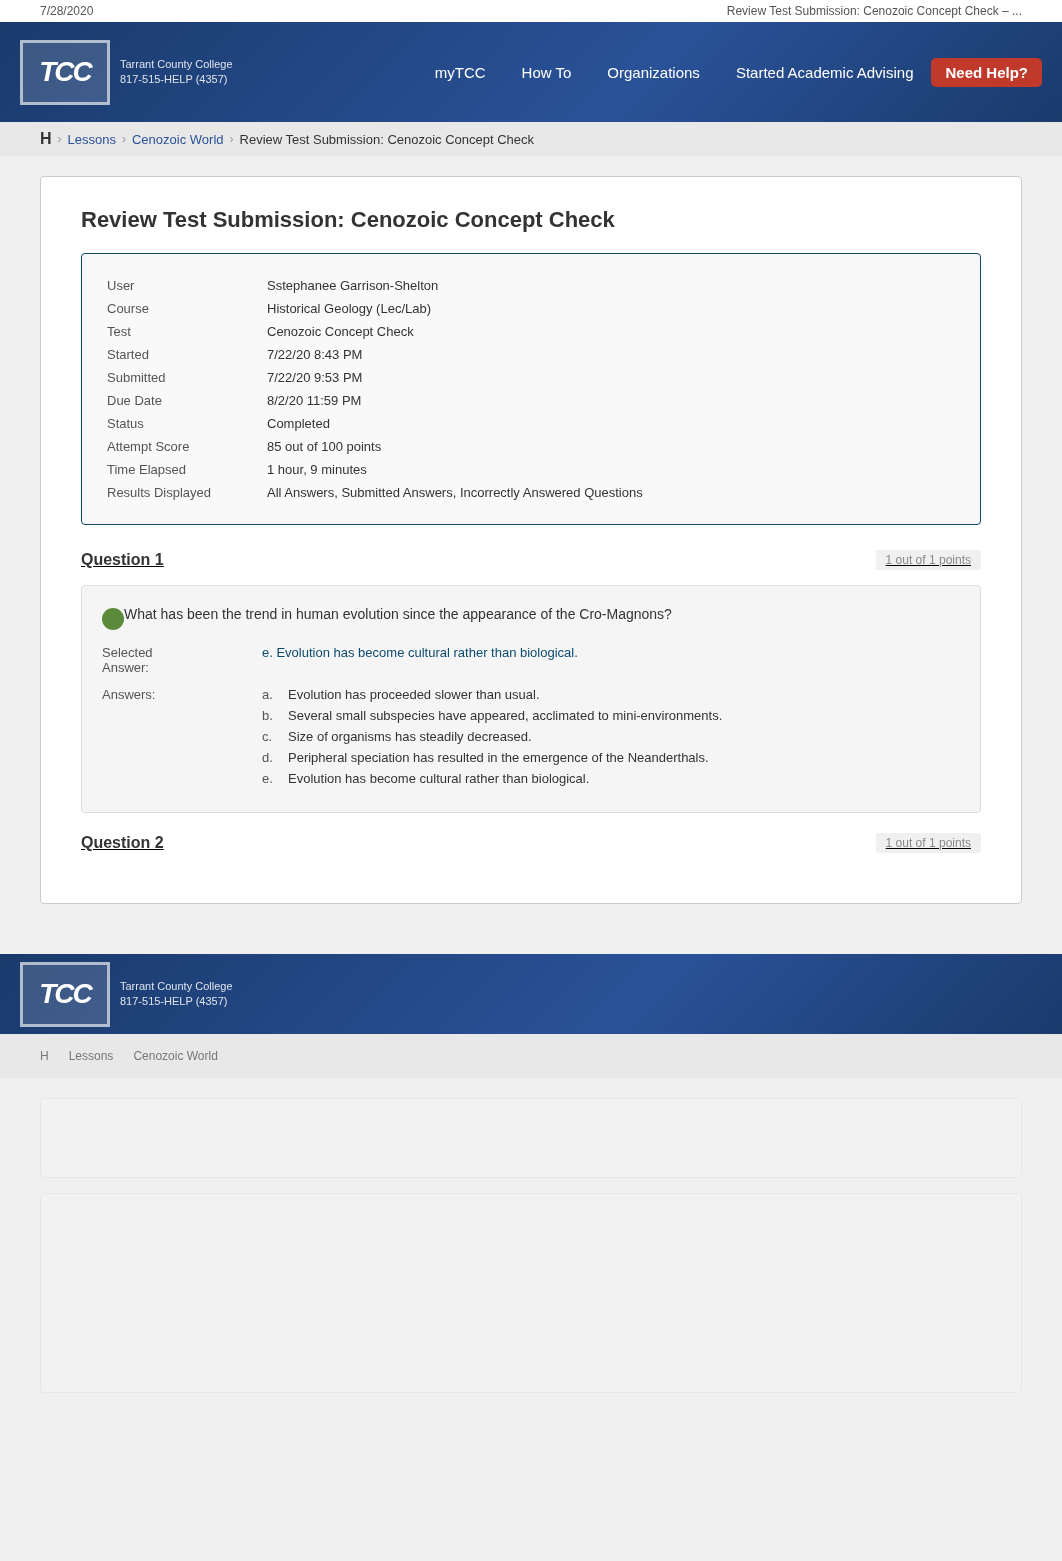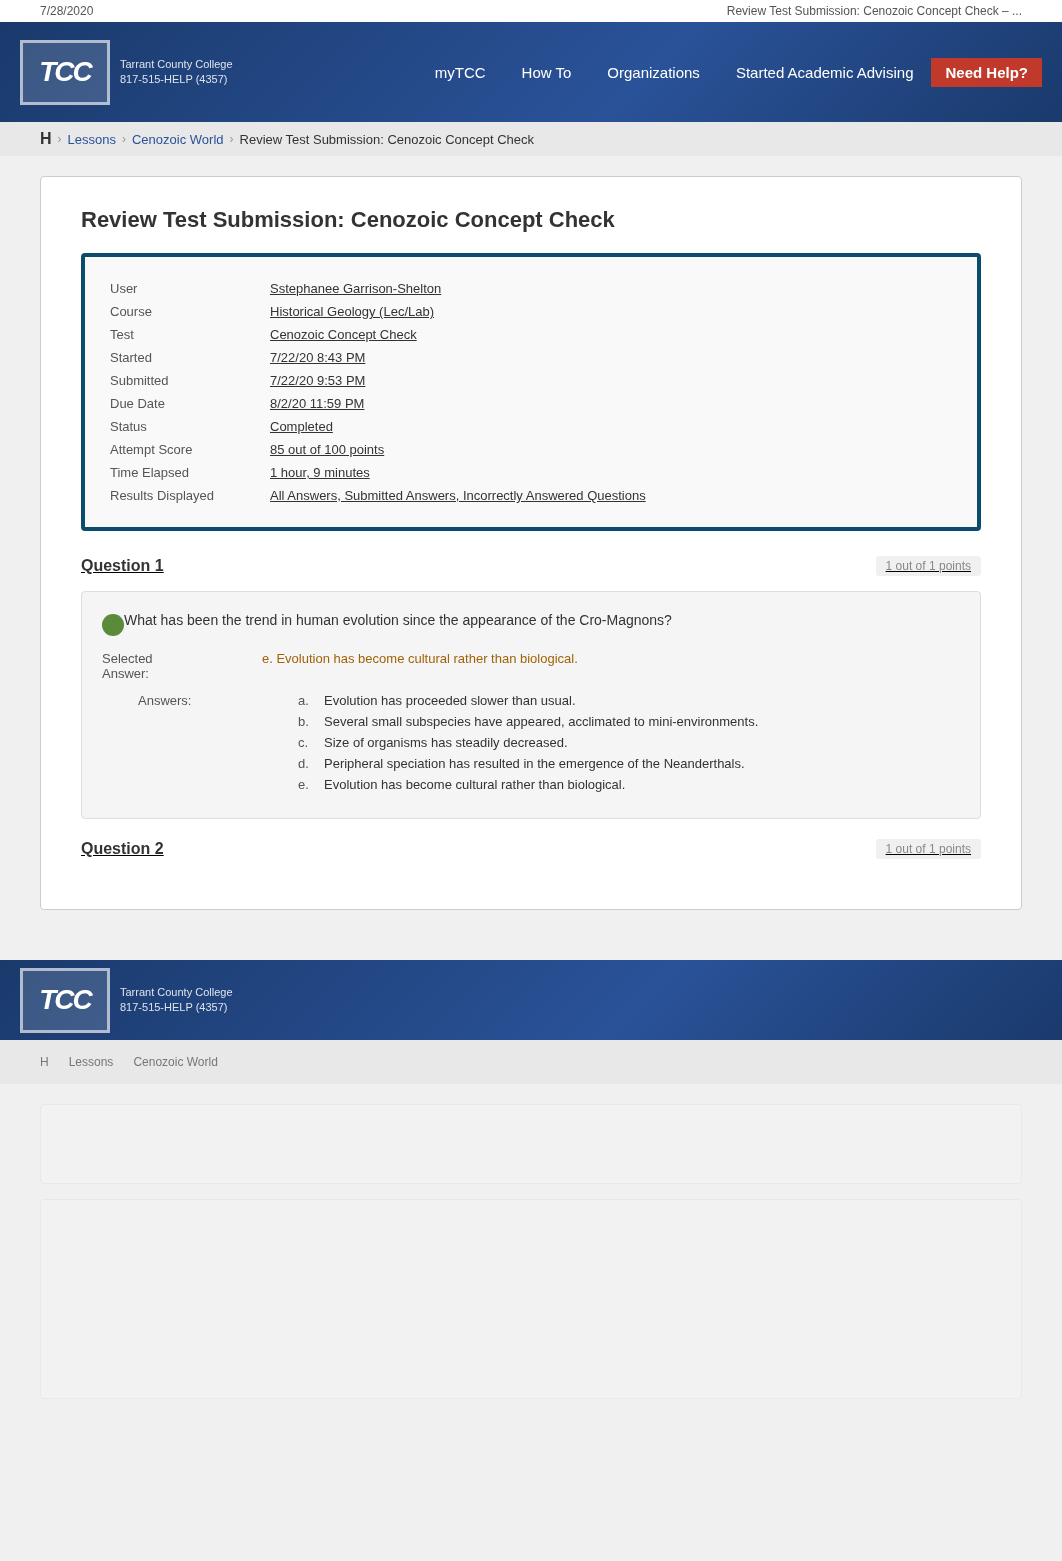--- a/index.html
+++ b/index.html
@@ -64,21 +64,21 @@
     .nav-item {
       color: white;
       padding: 8px 18px;
       cursor: pointer;
       font-size: 15px;
       font-weight: 500;
       white-space: nowrap;
     }
     .need-help {
       background: #c0392b;
-      border-radius: 0;
+      border-radius: 5px;
       padding: 6px 14px;
       color: white;
       font-weight: bold;
     }
 
     
     .breadcrumb {
       background: #e8e8e8;
       padding: 8px 40px;
       display: flex;
@@ -120,39 +120,38 @@
     .page-title {
       font-size: 22px;
       font-weight: bold;
       color: #333;
       margin-bottom: 20px;
     }
 
     
     .info-section {
       background: #f9f9f9;
-      border: 4px solid #0c4a6e;
+      border: 1px solid #0c4a6e;
       border-radius: 4px;
       padding: 20px 25px;
       margin-bottom: 25px;
     }
     .info-row {
       display: flex;
       padding: 4px 0;
     }
     .info-label {
       width: 160px;
       color: #555;
       font-size: 13px;
       flex-shrink: 0;
     }
     .info-value {
       color: #333;
       font-size: 13px;
-      text-decoration: underline;
     }
 
     
     .question-header {
       display: flex;
       justify-content: space-between;
       align-items: center;
       margin-bottom: 15px;
       text-decoration: underline;
     }
@@ -201,21 +200,21 @@
       display: flex;
       margin-bottom: 12px;
       font-size: 13px;
     }
     .sa-label {
       width: 160px;
       color: #555;
       flex-shrink: 0;
     }
     .sa-value {
-      color: #a16207;
+      color: #0c4a6e;
       text-align: right;
     }
 
     .answers-section {
       margin-top: 8px;
     }
     .answers-label {
       font-size: 13px;
       color: #555;
       margin-bottom: 6px;
@@ -368,21 +367,21 @@
           <div class="question-bullet"></div>
           <span class="question-text">What has been the trend in human evolution since the appearance of the Cro-Magnons?</span>
         </div>
 
         <div class="selected-answer-row">
           <span class="sa-label">Selected<br>Answer:</span>
           <span class="sa-value">e.  Evolution has become cultural rather than biological.</span>
         </div>
 
         <div class="answers-section">
-          <div style="display:flex;margin-left:36px;">
+          <div style="display:flex;">
             <span class="answers-label" style="width:160px;flex-shrink:0;">Answers:</span>
             <div class="answer-list" style="margin-left:0;">
               <div class="answer-item">
                 <span class="answer-letter">a.</span>
                 <span>Evolution has proceeded slower than usual.</span>
               </div>
               <div class="answer-item">
                 <span class="answer-letter">b.</span>
                 <span>Several small subspecies have appeared, acclimated to mini-environments.</span>
               </div>

